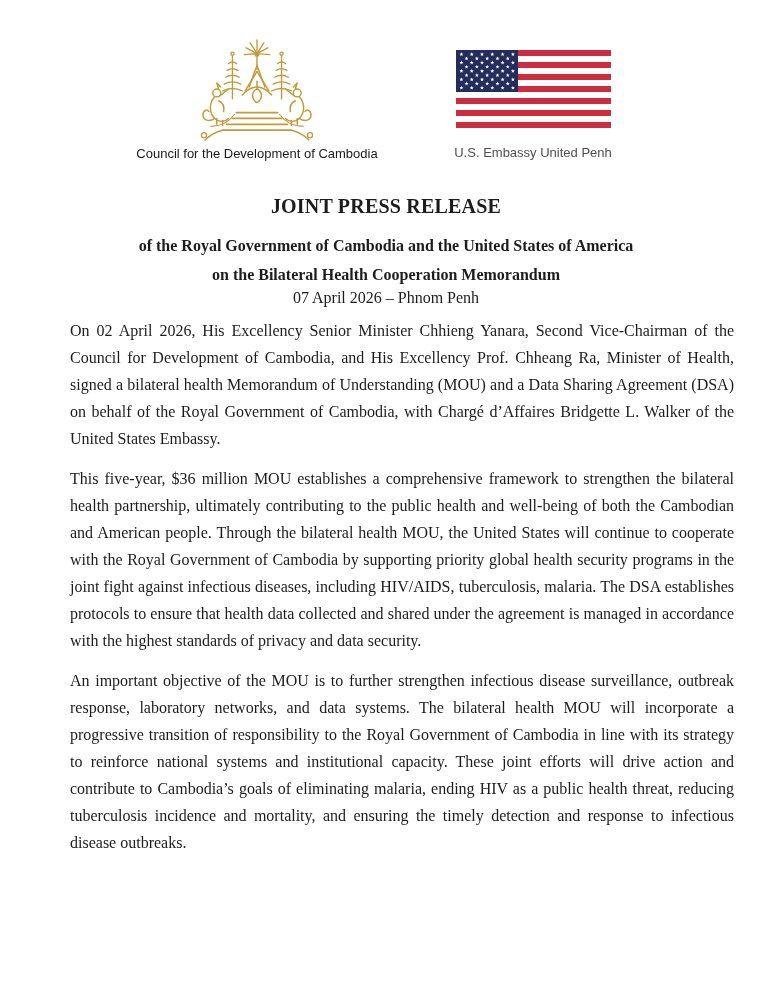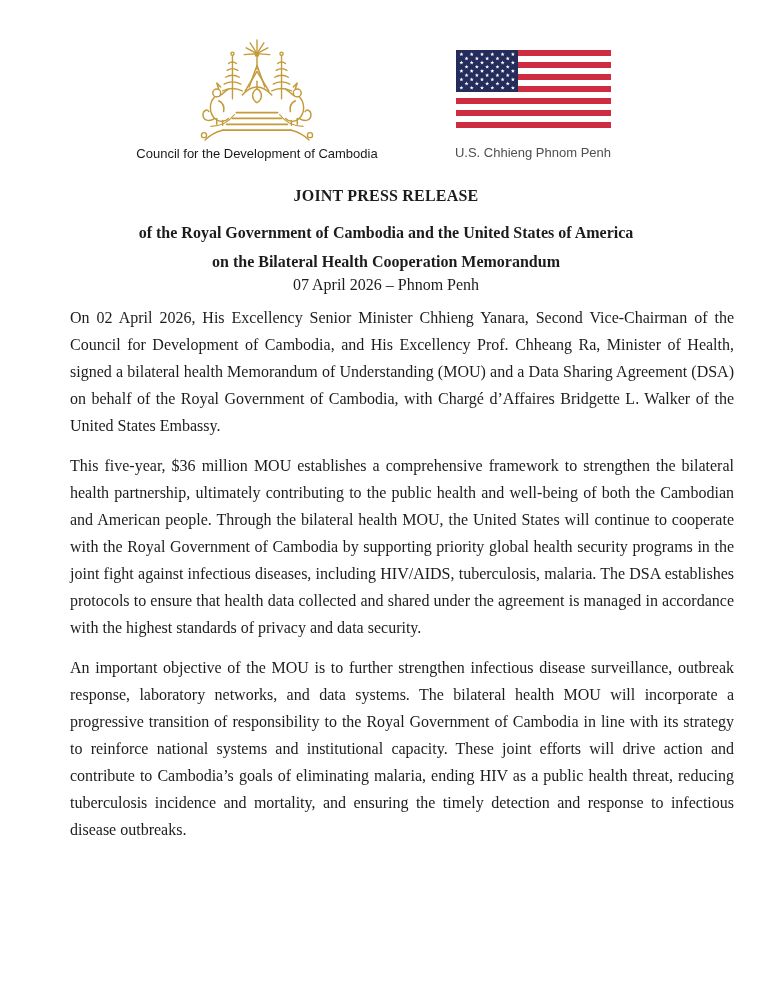--- a/index.html
+++ b/index.html
@@ -20,21 +20,21 @@
   .flag-svg{width:155px;height:78px;display:block;}
   .flag-white{fill:#ffffff;}
   .stripe-red{fill:var(--flag-red,#CE2C40);}
   .canton{fill:var(--flag-navy,#232C5B);}
   .caption{font-family:"Liberation Sans","DejaVu Sans",sans-serif;font-size:13px;
            white-space:nowrap;margin-top:4px;}
   .caption.dark{color:var(--caption-dark,#1a1a1a);}
   .caption.gray{color:var(--caption-gray,#4f4f4f);margin-top:17px;}
   
   .title-block{text-align:center;}
-  .main-title{margin:26px 0 0 0;font-size:16px;font-weight:bold;letter-spacing:.2px;}
+  .main-title{margin:34px 0 0 0;font-size:20px;font-weight:bold;letter-spacing:.2px;}
   .subtitle{margin-top:13px;font-size:16px;font-weight:bold;line-height:29px;}
   .dateline{font-size:16px;font-weight:normal;}
   
   .content{padding:10px 38px 0 70px;text-align:justify;font-size:16px;line-height:27px;}
   .content p{margin:0 0 13px 0;}
 </style>
 </head>
 <body>
 
 <div class="page">
@@ -167,21 +167,21 @@
             <polygon points="41.45,31.60 41.98,32.97 43.45,33.05 42.31,33.98 42.68,35.40 41.45,34.60 40.22,35.40 40.59,33.98 39.45,33.05 40.92,32.97" fill="#ffffff"></polygon>
             <polygon points="51.75,31.60 52.28,32.97 53.75,33.05 52.61,33.98 52.98,35.40 51.75,34.60 50.52,35.40 50.89,33.98 49.75,33.05 51.22,32.97" fill="#ffffff"></polygon>
             <polygon points="5.40,35.80 5.93,37.17 7.40,37.25 6.26,38.18 6.63,39.60 5.40,38.80 4.17,39.60 4.54,38.18 3.40,37.25 4.87,37.17" fill="#ffffff"></polygon>
             <polygon points="15.70,35.80 16.23,37.17 17.70,37.25 16.56,38.18 16.93,39.60 15.70,38.80 14.47,39.60 14.84,38.18 13.70,37.25 15.17,37.17" fill="#ffffff"></polygon>
             <polygon points="26.00,35.80 26.53,37.17 28.00,37.25 26.86,38.18 27.23,39.60 26.00,38.80 24.77,39.60 25.14,38.18 24.00,37.25 25.47,37.17" fill="#ffffff"></polygon>
             <polygon points="36.30,35.80 36.83,37.17 38.30,37.25 37.16,38.18 37.53,39.60 36.30,38.80 35.07,39.60 35.44,38.18 34.30,37.25 35.77,37.17" fill="#ffffff"></polygon>
             <polygon points="46.60,35.80 47.13,37.17 48.60,37.25 47.46,38.18 47.83,39.60 46.60,38.80 45.37,39.60 45.74,38.18 44.60,37.25 46.07,37.17" fill="#ffffff"></polygon>
             <polygon points="56.90,35.80 57.43,37.17 58.90,37.25 57.76,38.18 58.13,39.60 56.90,38.80 55.67,39.60 56.04,38.18 54.90,37.25 56.37,37.17" fill="#ffffff"></polygon>
           </g>
       </svg>
-      <div class="caption gray">U.S. Chhieng Phnom Penh</div>
+      <div class="caption gray">U.S. Embassy United Penh</div>
     </div>
 
   </div>
 
   <div class="title-block">
     <h1 class="main-title">JOINT PRESS RELEASE</h1>
     <div class="subtitle">
       <div>of the Royal Government of Cambodia and the United States of America</div>
       <div>on the Bilateral Health Cooperation Memorandum</div>
     </div>

